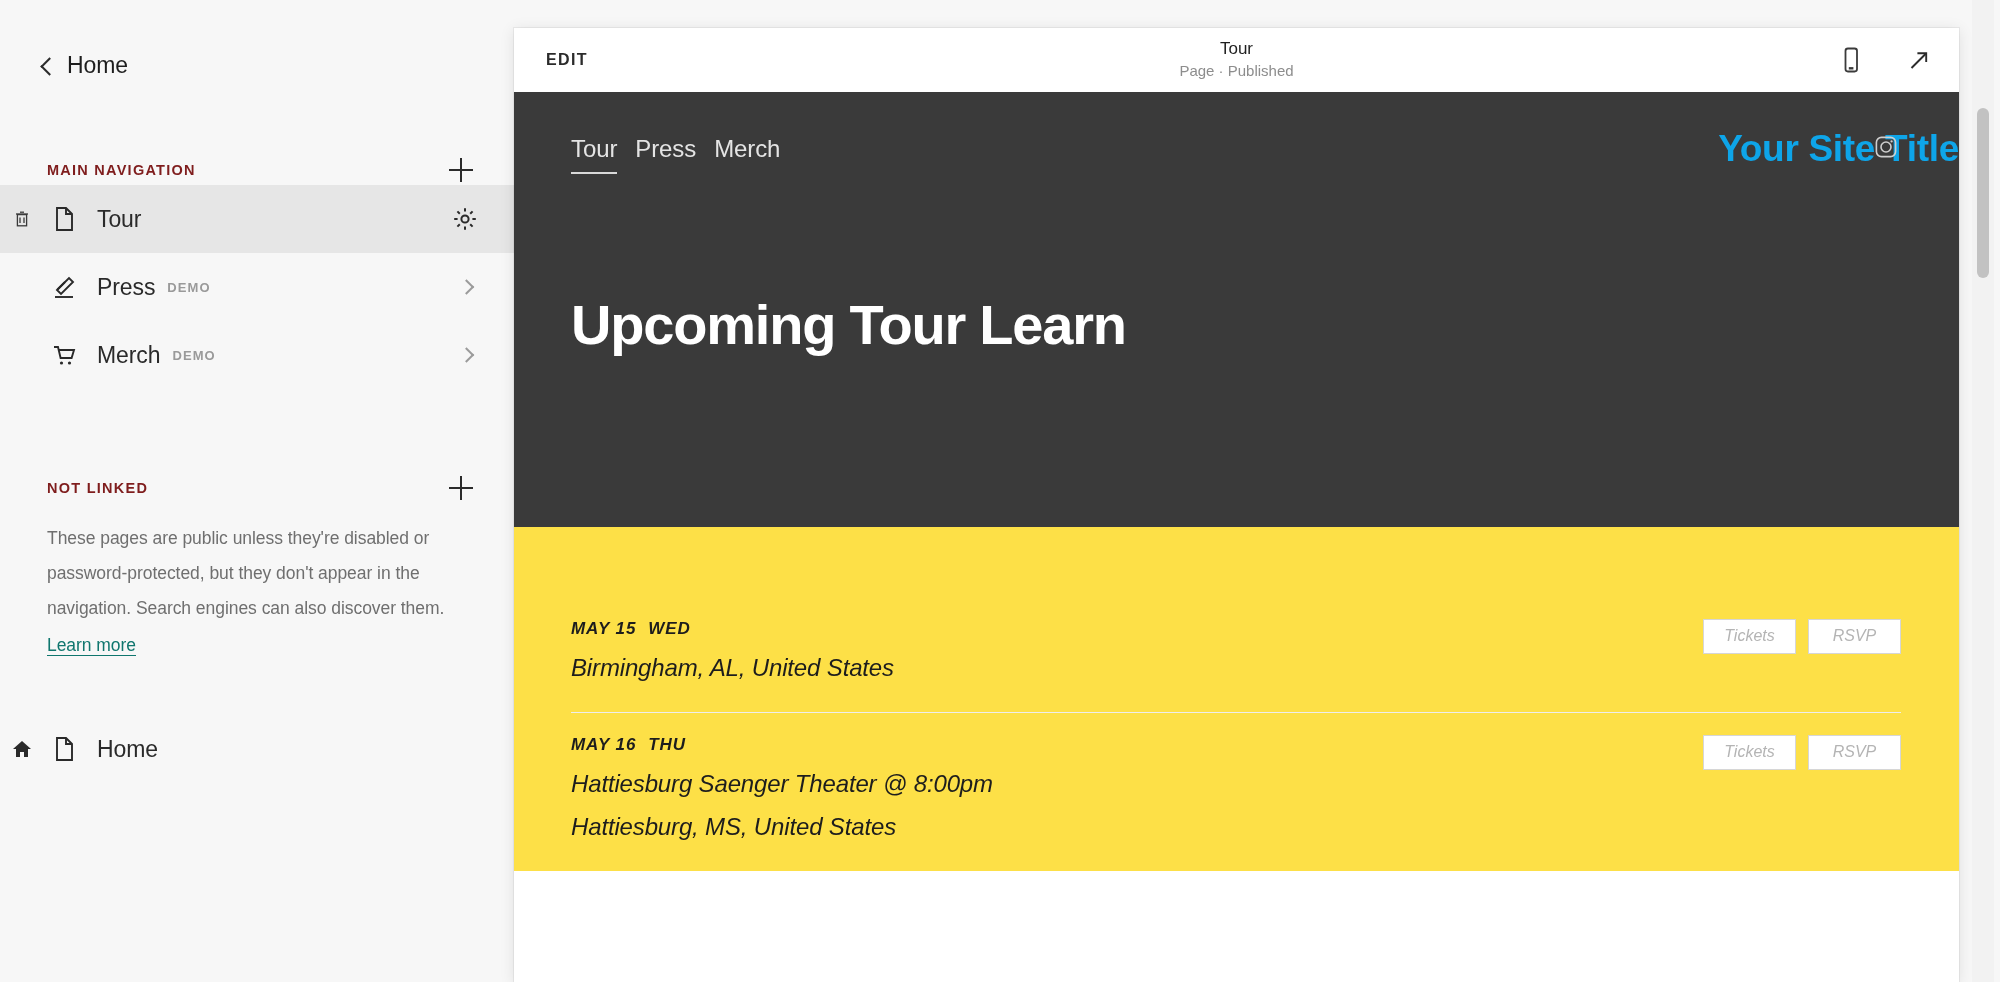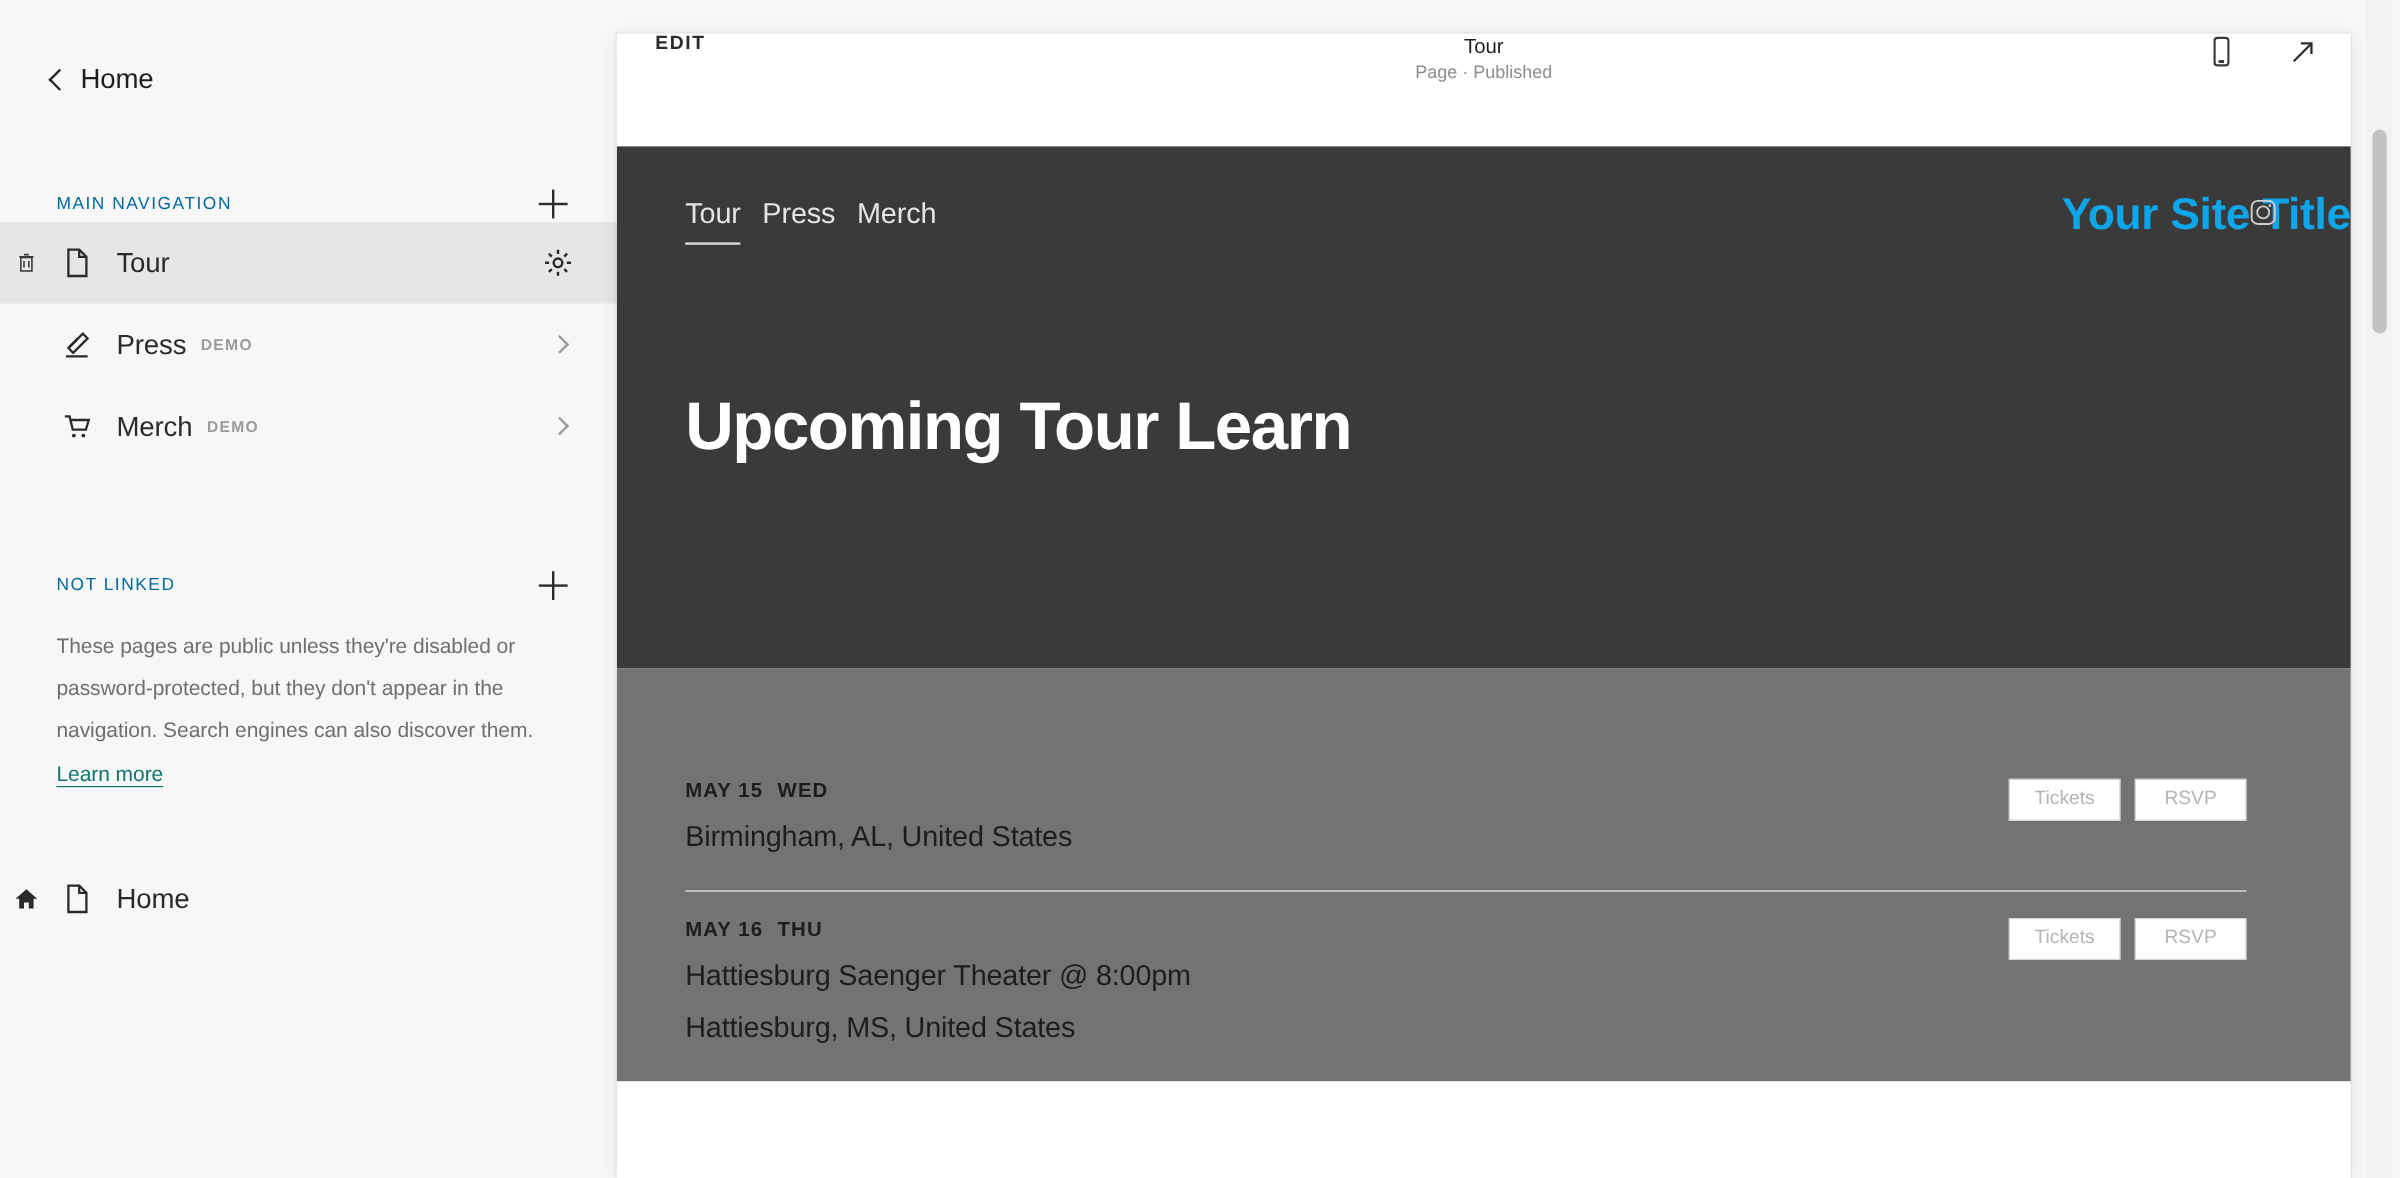--- a/index.html
+++ b/index.html
@@ -58,23 +58,23 @@
 
   .section-header {
     display: flex;
     align-items: center;
     justify-content: space-between;
     padding: 0 38px 0 47px;
     height: 30px;
   }
   .section-title {
     font-size: 14.5px;
-    font-weight: 400;
+    font-weight: 700;
     letter-spacing: 1.25px;
-    color: #0369a1;
+    color: #7f1d1d;
     text-transform: uppercase;
   }
   .plus-btn {
     width: 30px; height: 30px;
     position: relative;
     cursor: pointer;
     flex: none;
   }
   .plus-btn::before, .plus-btn::after {
     content: "";
@@ -167,23 +167,23 @@
     left: 514px; top: 28px;
     width: 1445px;
     height: 954px;
     background: #ffffff;
     box-shadow: 0 0 0 1px rgba(0,0,0,0.05), 0 2px 14px rgba(0,0,0,0.10);
     overflow: hidden;
   }
 
   #preview-toolbar {
     position: relative;
-    height: 94px;
-    display: flex;
-    align-items: flex-start;
+    height: 64px;
+    display: flex;
+    align-items: center;
     background: #fff;
   }
   .edit-btn {
     position: absolute;
     left: 32px;
     font-size: 16px;
     font-weight: 700;
     letter-spacing: 1.4px;
     color: #2b2b2b;
     cursor: pointer;
@@ -255,22 +255,23 @@
     position: absolute;
     left: 57px; top: 200px;
     font-size: 56px;
     font-weight: 700;
     color: #ffffff;
     letter-spacing: -1.2px;
   }
 
   
   #events {
-    padding: 70px 87px 0 57px;
-    background: #737373;
+    padding: 70px 58px 0 57px;
+    background: #fde047;
+    font-style: italic;
   }
   .event-row {
     position: relative;
     padding: 22px 0 30px 0;
   }
   .event-row + .event-row { border-top: 1.6px solid #eeeeee; }
   .event-date {
     font-size: 17px;
     font-weight: 700;
     letter-spacing: 0.9px;

